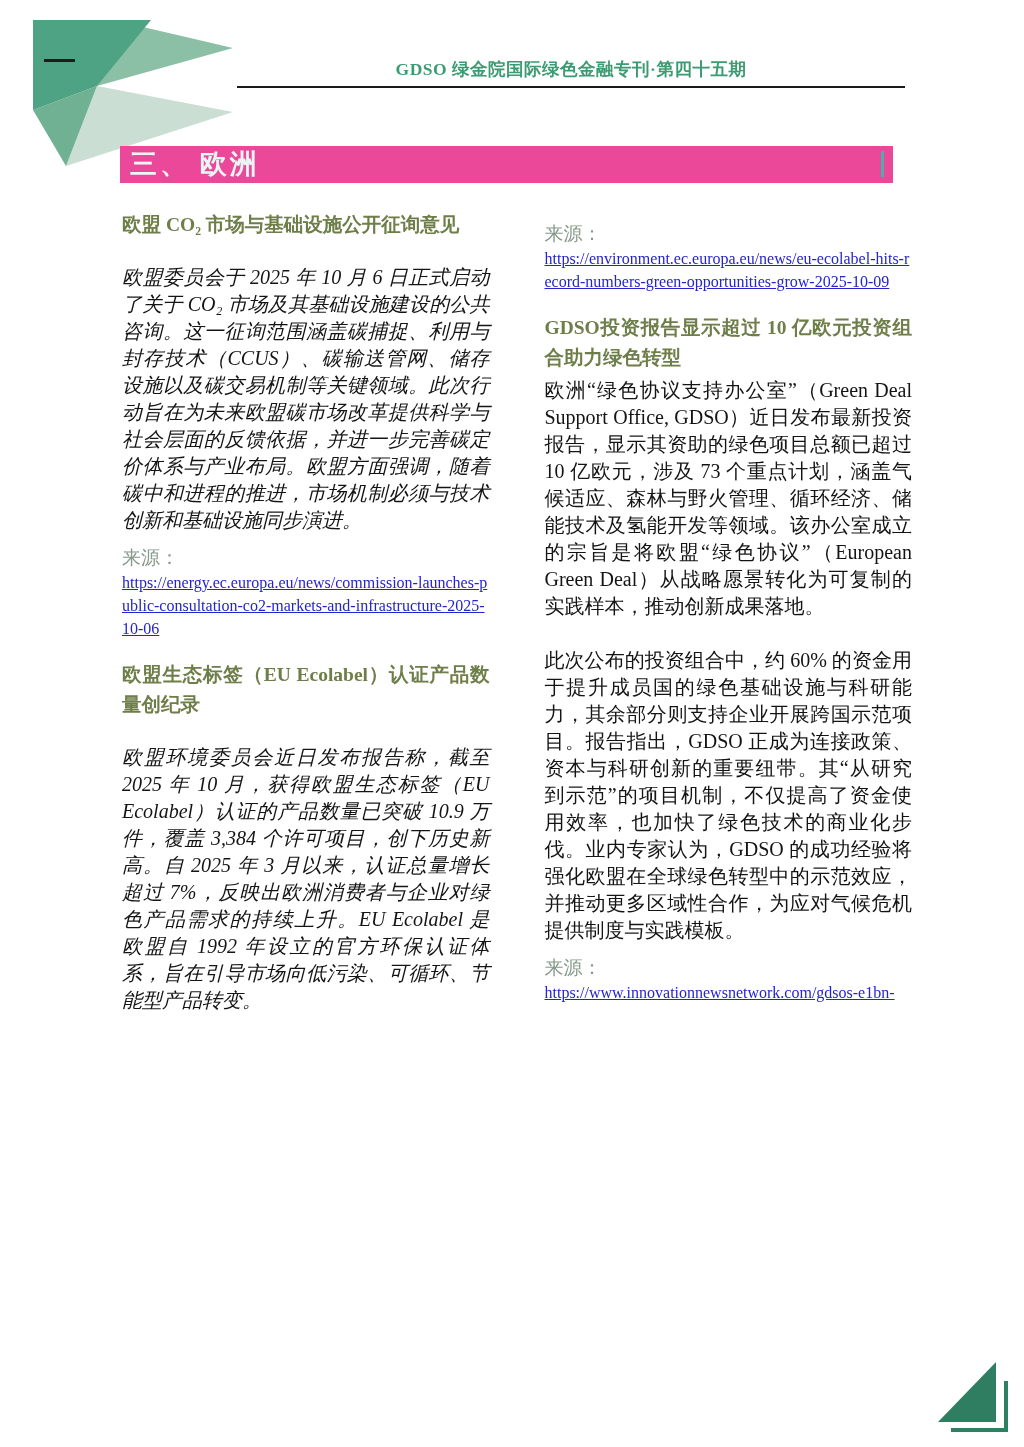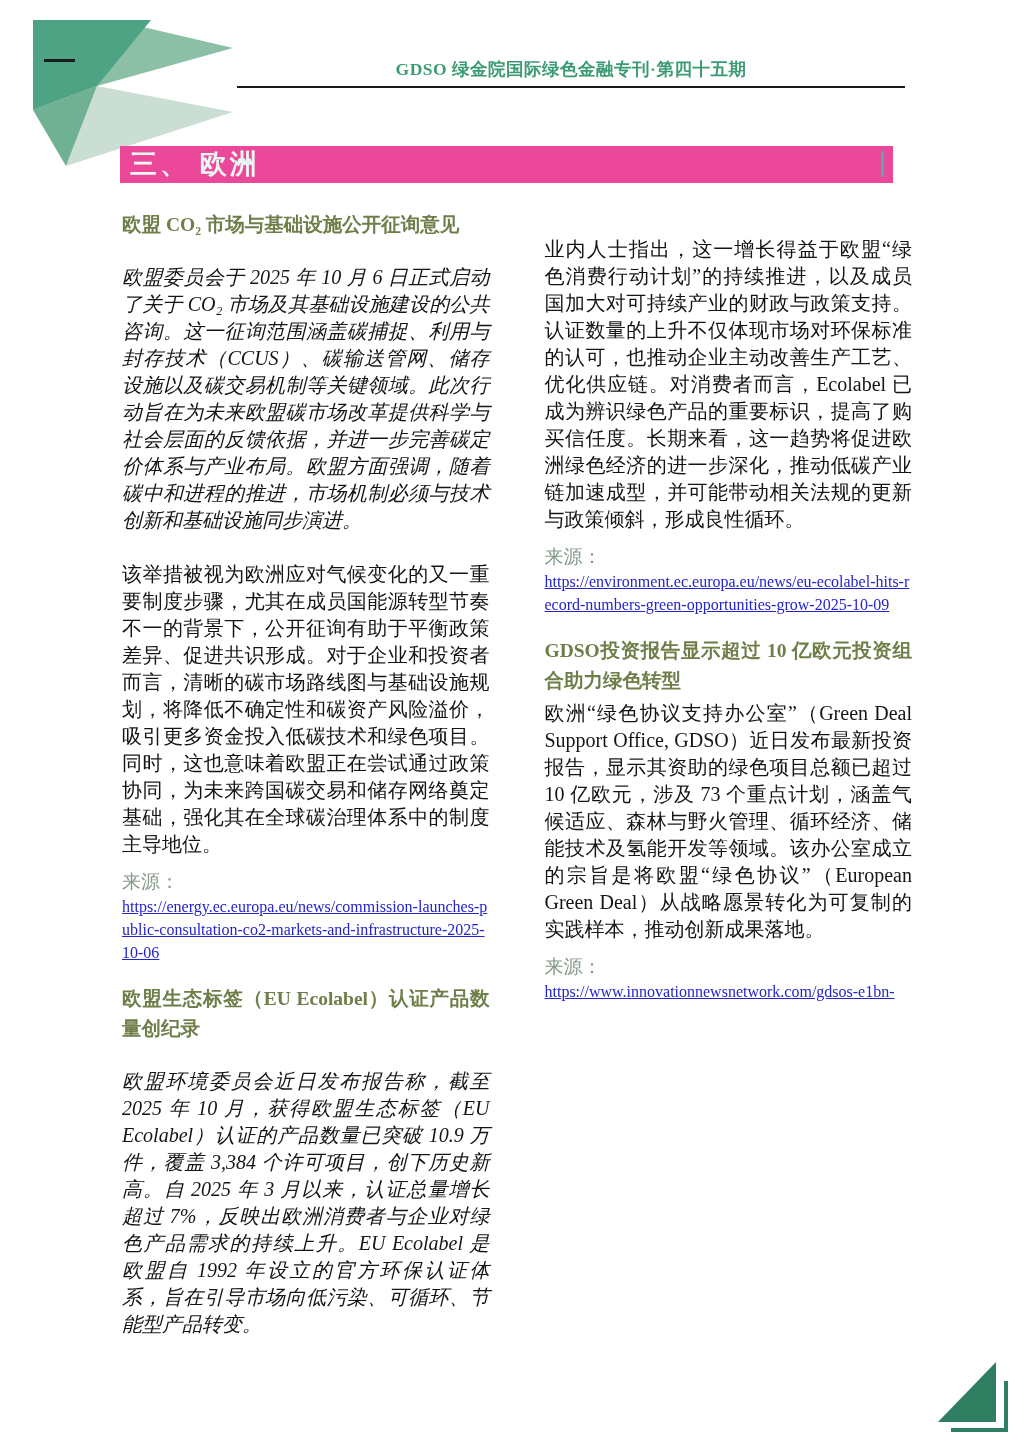--- a/index.html
+++ b/index.html
@@ -71,41 +71,40 @@
   <div class="header-rule"></div>
 
   <div class="banner">三、 欧洲</div>
   <div class="banner-stripe"></div>
 
   <div class="columns">
 
     <div class="col">
       <h3 class="art-title">欧盟 CO₂ 市场与基础设施公开征询意见</h3>
       <p class="body mt-p">欧盟委员会于 2025 年 10 月 6 日正式启动了关于 CO₂ 市场及其基础设施建设的公共咨询。这一征询范围涵盖碳捕捉、利用与封存技术（CCUS）、碳输送管网、储存设施以及碳交易机制等关键领域。此次行动旨在为未来欧盟碳市场改革提供科学与社会层面的反馈依据，并进一步完善碳定价体系与产业布局。欧盟方面强调，随着碳中和进程的推进，市场机制必须与技术创新和基础设施同步演进。</p>
-      <p class="body mt-p2">该举措被视为欧洲应对气候变化的又一重要制度步骤，尤其在成员国能源转型节奏不一的背景下，公开征询有助于平衡政策差异、促进共识形成。对于企业和投资者而言，清晰的碳市场路线图与基础设施规划，将降低不确定性和碳资产风险溢价，吸引更多资金投入低碳技术和绿色项目。同时，这也意味着欧盟正在尝试通过政策协同，为未来跨国碳交易和储存网络奠定基础，强化其在全球碳治理体系中的制度主导地位。</p>
 
       <div class="source-block">
         <div class="source-label">来源：</div>
         <a class="src" href="#">https://energy.ec.europa.eu/news/commission-launches-public-consultation-co2-markets-and-infrastructure-2025-10-06</a>
       </div>
 
       <h3 class="art-title mt-title">欧盟生态标签（EU Ecolabel）认证产品数量创纪录</h3>
       <p class="body mt-p">欧盟环境委员会近日发布报告称，截至 2025 年 10 月，获得欧盟生态标签（EU Ecolabel）认证的产品数量已突破 10.9 万件，覆盖 3,384 个许可项目，创下历史新高。自 2025 年 3 月以来，认证总量增长超过 7%，反映出欧洲消费者与企业对绿色产品需求的持续上升。EU Ecolabel 是欧盟自 1992 年设立的官方环保认证体系，旨在引导市场向低污染、可循环、节能型产品转变。</p>
     </div>
 
     <div class="col">
-      <p class="body mt-first-right">业内人士指出，这一增长得益于欧盟“绿色消费行动计划”的持续推进，以及成员国加大对可持续产业的财政与政策支持。认证数量的上升不仅体现市场对环保标准的认可，也推动企业主动改善生产工艺、优化供应链。对消费者而言，Ecolabel 已成为辨识绿色产品的重要标识，提高了购买信任度。长期来看，这一趋势将促进欧洲绿色经济的进一步深化，推动低碳产业链加速成型，并可能带动相关法规的更新与政策倾斜，形成良性循环。</p>
 
       <div class="source-block">
         <div class="source-label">来源：</div>
         <a class="src" href="#">https://environment.ec.europa.eu/news/eu-ecolabel-hits-record-numbers-green-opportunities-grow-2025-10-09</a>
       </div>
 
       <h3 class="art-title mt-title">GDSO投资报告显示超过 10 亿欧元投资组合助力绿色转型</h3>
       <p class="body mt-tight">欧洲“绿色协议支持办公室”（Green Deal Support Office, GDSO）近日发布最新投资报告，显示其资助的绿色项目总额已超过10 亿欧元，涉及 73 个重点计划，涵盖气候适应、森林与野火管理、循环经济、储能技术及氢能开发等领域。该办公室成立的宗旨是将欧盟“绿色协议”（European Green Deal）从战略愿景转化为可复制的实践样本，推动创新成果落地。</p>
+      <p class="body mt-p2">此次公布的投资组合中，约 60% 的资金用于提升成员国的绿色基础设施与科研能力，其余部分则支持企业开展跨国示范项目。报告指出，GDSO 正成为连接政策、资本与科研创新的重要纽带。其“从研究到示范”的项目机制，不仅提高了资金使用效率，也加快了绿色技术的商业化步伐。业内专家认为，GDSO 的成功经验将强化欧盟在全球绿色转型中的示范效应，并推动更多区域性合作，为应对气候危机提供制度与实践模板。</p>
 
       <div class="source-block">
         <div class="source-label">来源：</div>
         <a class="src" href="#">https://www.innovationnewsnetwork.com/gdsos-e1bn-</a>
       </div>
     </div>
 
   </div>
 
   <svg class="deco-br" viewBox="0 0 80 78" xmlns="http://www.w3.org/2000/svg">

